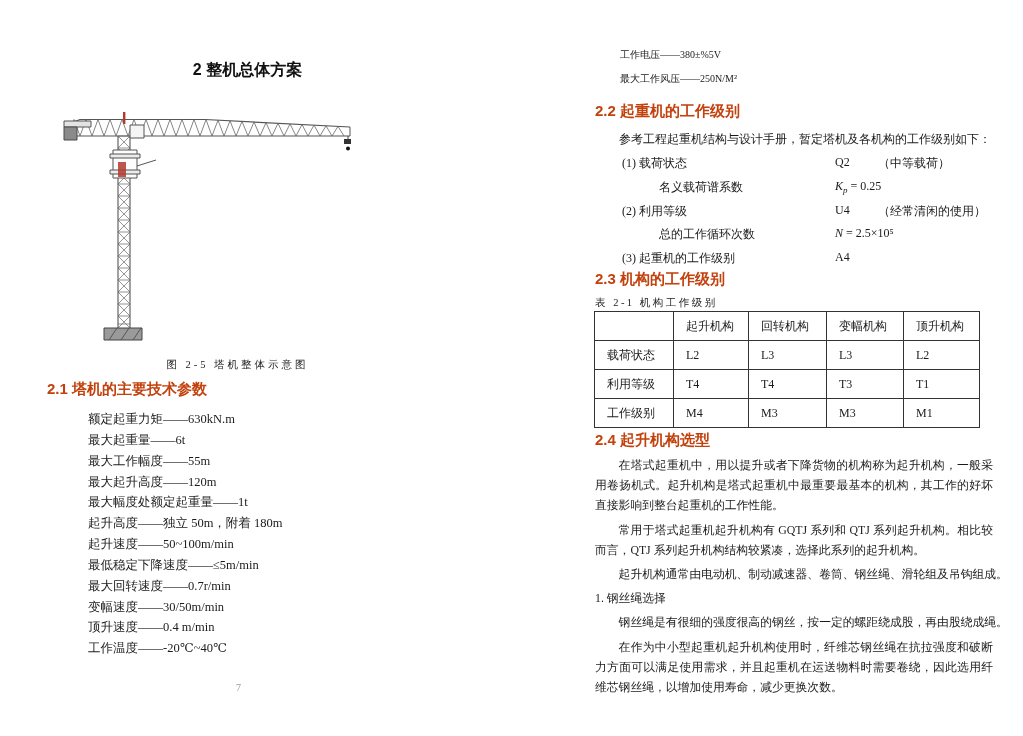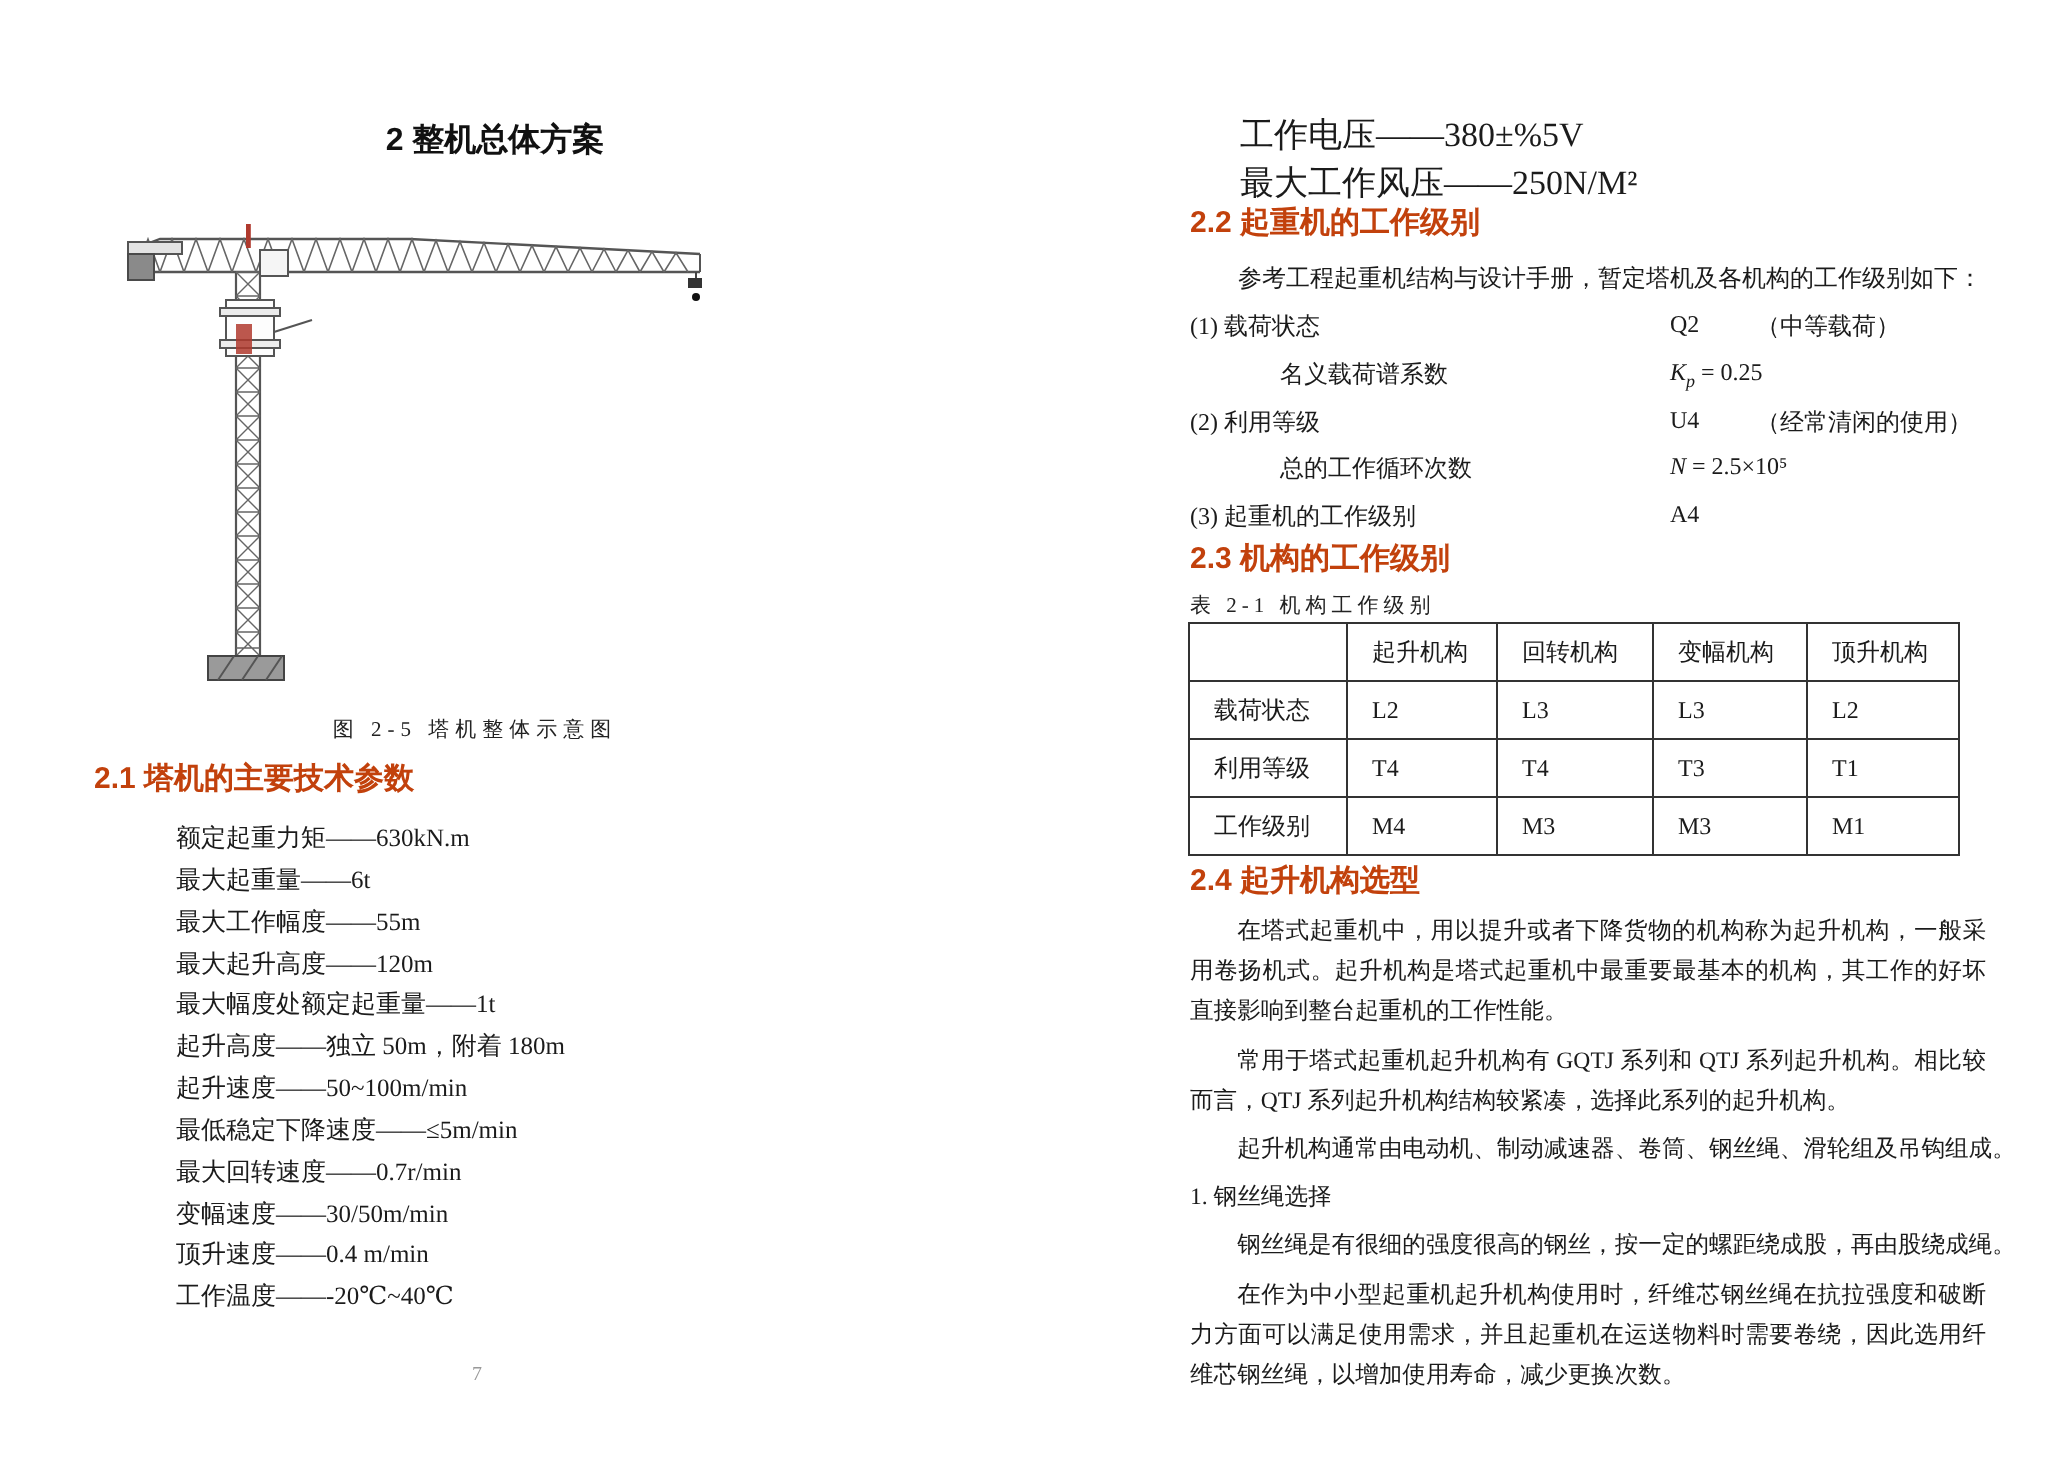--- a/index.html
+++ b/index.html
@@ -14,29 +14,29 @@
   .figure-caption { left:45px; top:358px; width:385px; text-align:center;
                     font-size:10.5px; letter-spacing:3px; color:#222; }
   .h-section { font-family:"Liberation Sans","DejaVu Sans",sans-serif;
                font-weight:bold; font-size:15px; color:#c2410c; }
   .h-2-1 { left:47px; top:380px; }
   .param-list { left:88px; top:409px; width:370px; font-size:12.5px; }
   .param-list > div { line-height:20.85px; white-space:nowrap; }
   .page-number { left:236px; top:682px; font-size:10px; color:#999; }
 
   
-  .cont-params { left:620px; top:56px; font-size:17px; }
+  .cont-params { left:620px; top:43px; font-size:10px; }
   .cont-params > div { line-height:24px; white-space:nowrap; }
   .h-2-2 { left:595px; top:102px; }
   .intro-line { left:595px; top:131px; width:400px; font-size:12px;
                 text-indent:2em; white-space:nowrap; }
   .grades { left:595px; top:150px; width:400px; font-size:12px; }
   .grade-row { position:absolute; left:0; width:400px; height:20px; white-space:nowrap; }
-  .grade-row .lbl-1 { }
-  .grade-row .lbl-2 { margin-left:45px; }
+  .grade-row .lbl-1 { margin-left:27px; }
+  .grade-row .lbl-2 { margin-left:64px; }
   .grade-row .val { position:absolute; left:240px; }
   .grade-row .note { position:absolute; left:283px; }
   .formula { font-family:"Liberation Serif","DejaVu Serif",serif; }
   .formula .var { font-style:italic; }
   .formula sub { font-size:9px; font-style:italic; }
   .h-2-3 { left:595px; top:270px; }
   .table-caption { left:595px; top:296px; width:385px; text-align:left;
                    font-size:10.5px; letter-spacing:2.5px; color:#222; }
   table.grade-table { left:594px; top:311px; border-collapse:collapse;
                       font-size:12px; position:absolute; }

